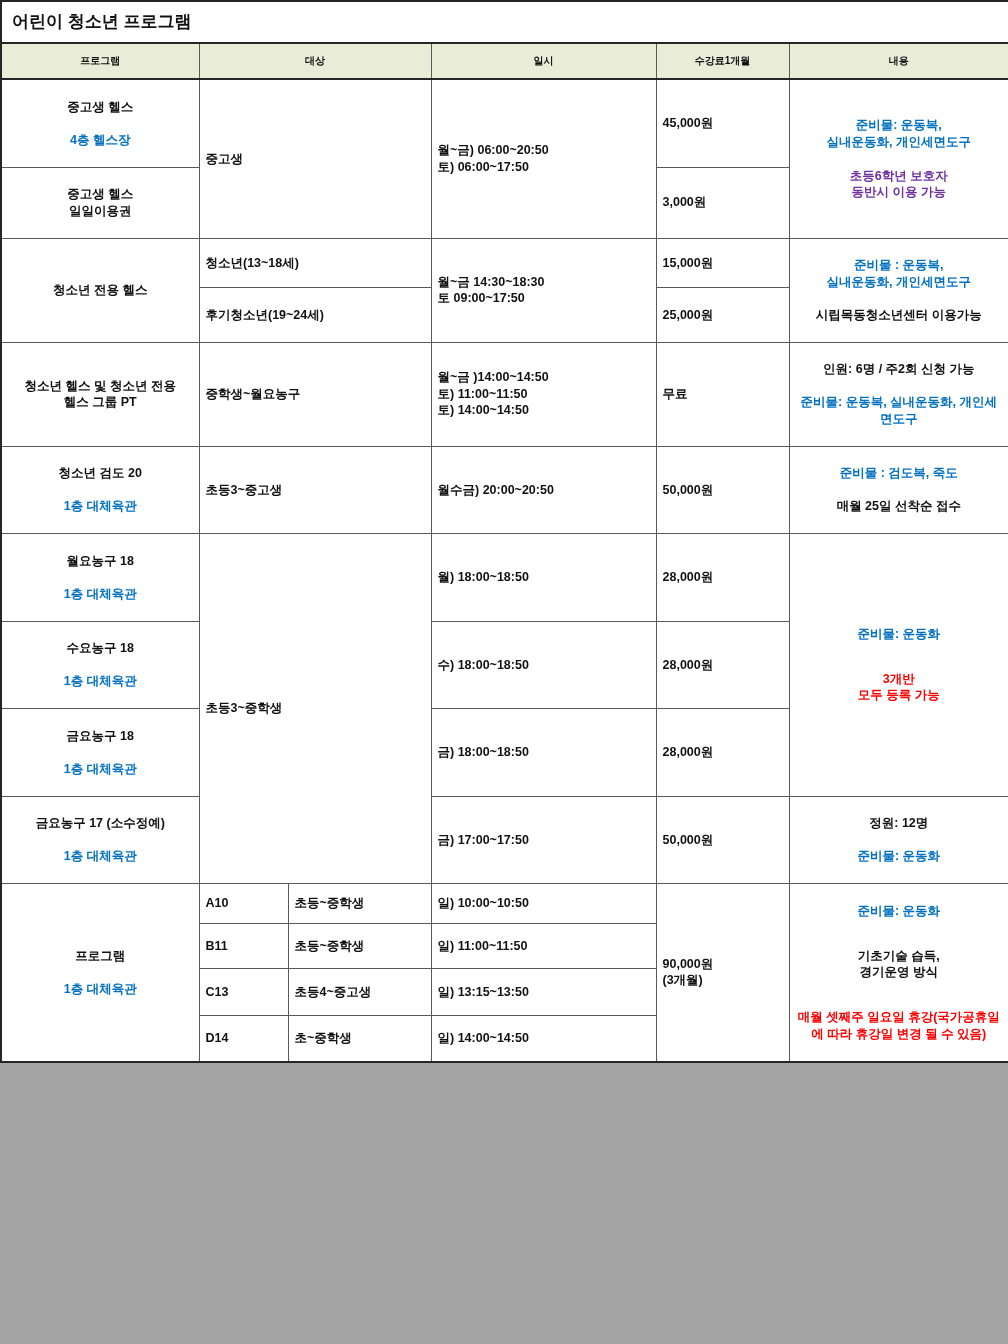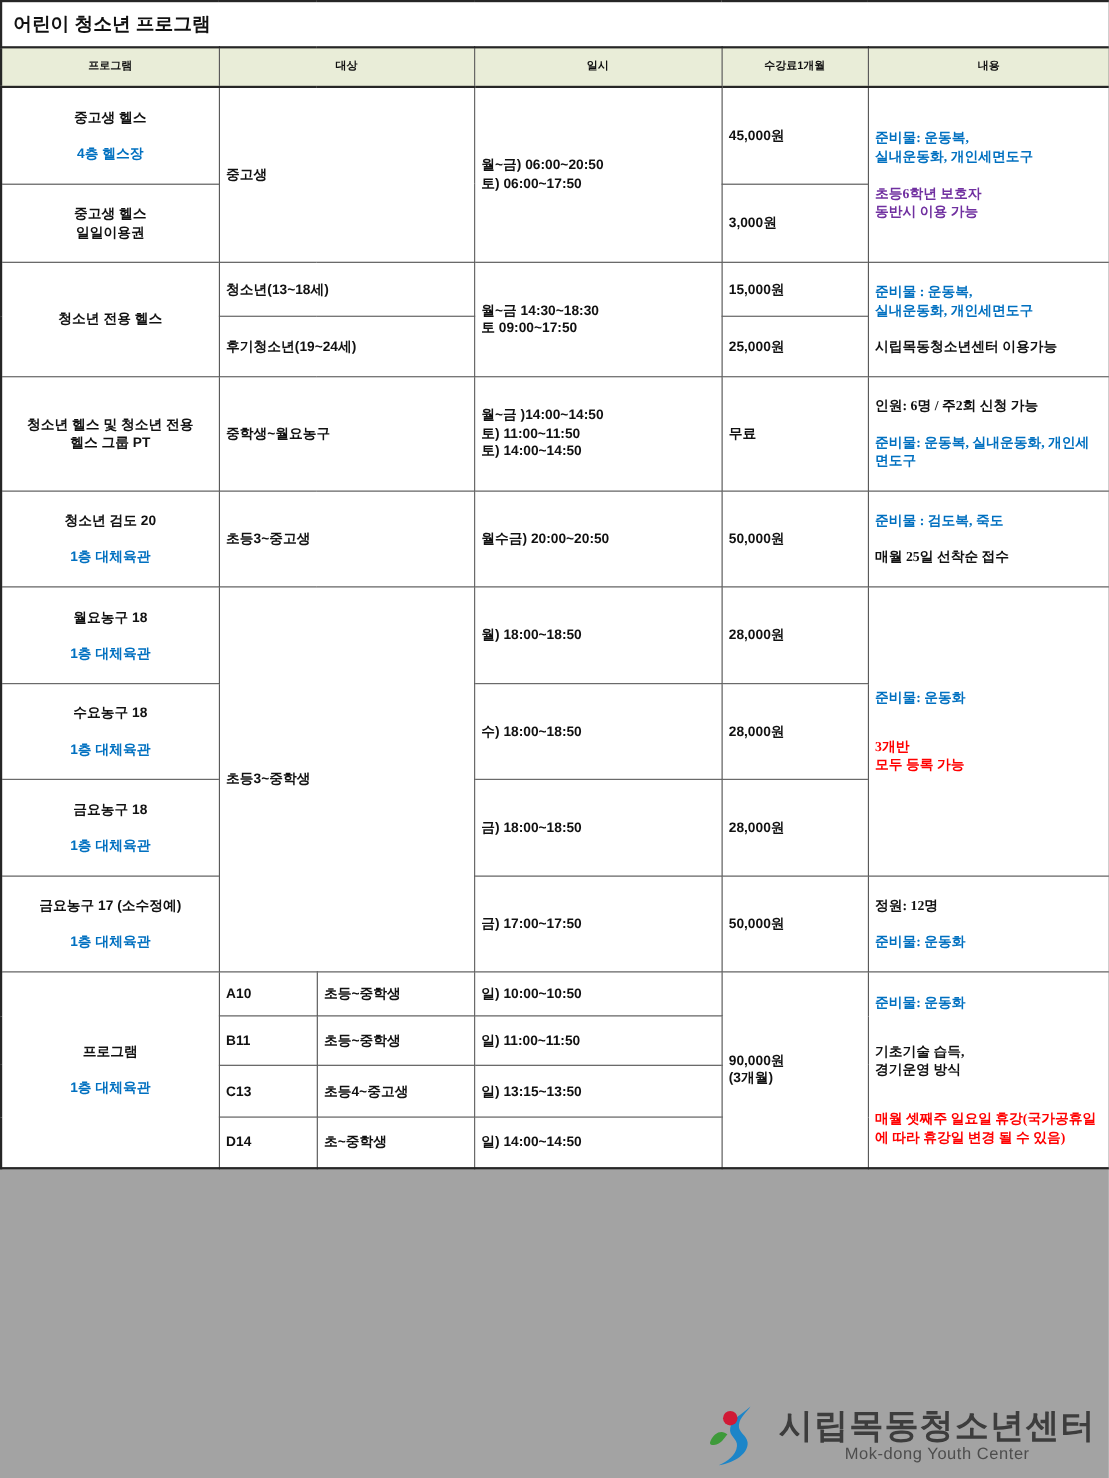--- a/index.html
+++ b/index.html
@@ -10,21 +10,21 @@
   table.sched td{border:1.5px solid #5a5a5a;padding:2px 6px;vertical-align:middle;
     white-space:pre-line;line-height:1.32;background:#fff;box-sizing:border-box;}
   table.sched{border:2.5px solid #262626;}
   tr.title-row td{border:2px solid #262626;font-size:17px;padding:8px 10px;
     text-align:left;background:#fff;}
   tr.head td{background:#e9edd8;text-align:center;font-size:10px;
     border-top:2px solid #262626;border-bottom:2px solid #262626;padding:8px 4px;}
   td.green{background:#e9edd8;}
   td.center{text-align:left;}
   td.prog{text-align:center;padding-left:9px;}
-  td.content{text-align:left;padding-left:9px;padding-right:6px;font-family:Liberation Serif, serif;}
+  td.content{text-align:center;padding-left:9px;padding-right:6px;}
   .blue{color:#0070c0;}
   .purple{color:#7030a0;}
   .red{color:#ff0000;}
   .gap-top{margin-top:1px;}
   .gap-top-sm{margin-top:12px;}
   .logo{position:absolute;right:12px;bottom:10px;display:flex;align-items:center;gap:10px;}
   .logo-mark{width:56px;height:58px;flex:none;}
   .logo-text{display:flex;flex-direction:column;align-items:center;}
   .logo-kr{font-size:31px;font-weight:bold;color:#3d3d3d;letter-spacing:1px;line-height:1.05;}
   .logo-en{font-size:15px;color:#4d4d4d;margin-top:1px;letter-spacing:0.5px;}
@@ -200,24 +200,13 @@
       <td class="center">일) 13:15~13:50</td>
     </tr>
     <tr style="height:43px">
       <td class="center green">D14</td>
       <td class="center green">초~중학생</td>
       <td class="center green">일) 14:00~14:50</td>
     </tr>
   </tbody>
     </table>
 
-  <div class="logo">
-    <svg class="logo-mark" viewBox="0 0 64 64">
-      <path d="M46,2 C35,12 27,14 25,24 C23,33 33,35 32,43 C31,53 22,59 13,63 C31,60 44,50 43,39 C42,31 33,29 34,21 C35,13 42,8 46,2 Z" fill="#1c85c8"></path>
-      <circle cx="25" cy="14" r="7.5" fill="#d11a36"></circle>
-      <path d="M4,39 C8,28 17,26 22,31 C18,35 16,41 8,42 C5,42 3.5,41 4,39 Z" fill="#3e9a3a"></path>
-    </svg>
-    <div class="logo-text">
-      <div class="logo-kr">시립목동청소년센터</div>
-      <div class="logo-en">Mok-dong Youth Center</div>
-    </div>
-  </div>
 </div>
 
 </body></html>

